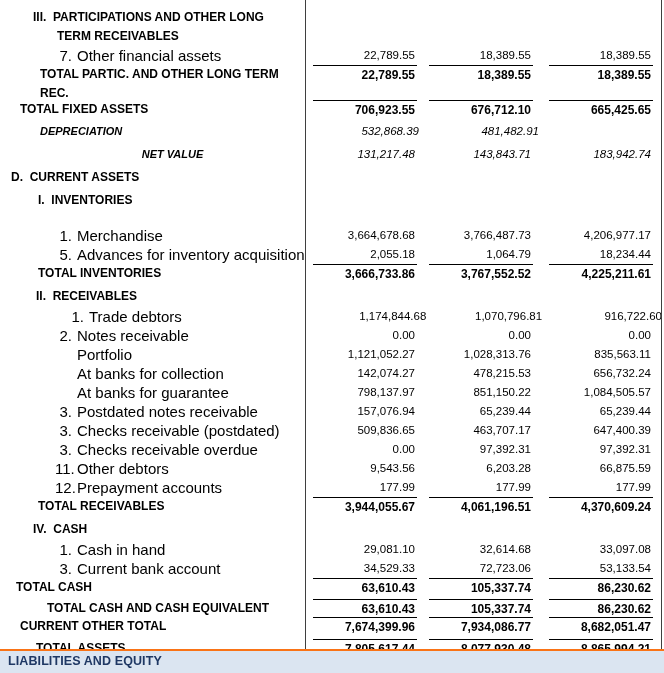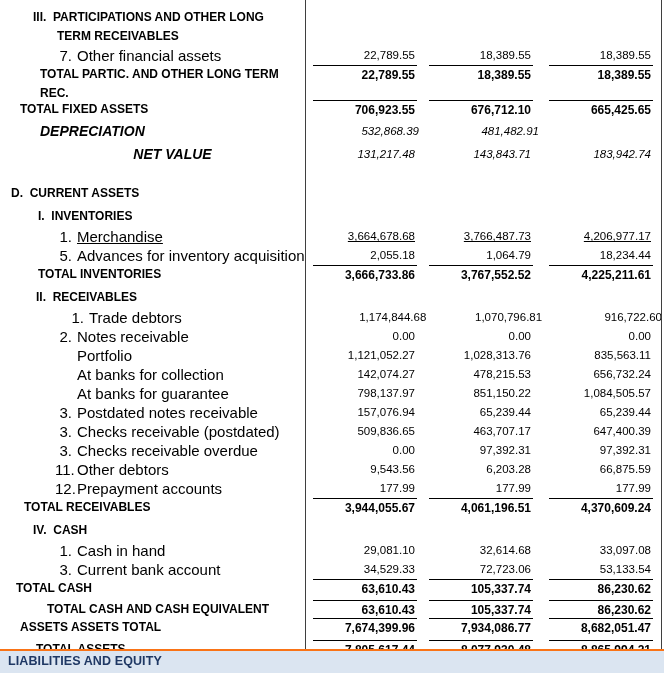--- a/index.html
+++ b/index.html
@@ -24,21 +24,21 @@
   .band-label {
     position:absolute; left:8px; top:3px;
     font-weight:bold; font-size:12.5px; color:#1f3864; letter-spacing:0.1px;
   }
 
   .rows { position:absolute; left:0; top:8px; width:664px; }
   .row { display:flex; height:19px; line-height:19px; }
 
   .lab { width:305px; box-sizing:border-box; white-space:nowrap; font-size:15px; overflow:visible; }
   .section .lab, .total .lab { font-weight:bold; font-size:12px; }
-  .italic .lab { font-weight:bold; font-style:italic; font-size:14px; }
+  .italic .lab { font-weight:bold; font-style:italic; font-size:11px; }
 
   .num { display:inline-block; width:17px; margin-left:55px; text-align:right; }
   .txt { margin-left:5px; }
 
   .val {
     width:104px; box-sizing:border-box; text-align:right;
     padding-right:2px; font-size:11.5px; white-space:nowrap;
   }
   .val.c1 { margin-left:8px; }
   .val.c2 { margin-left:12px; }
@@ -83,27 +83,27 @@
         <div class="lab" style="padding-left: 40px;">DEPRECIATION</div>
         <div class="val c2">532,868.39</div>
         <div class="val c3">481,482.91</div>
       </div>
       <div class="row italic" style="margin-top: 4px;">
         <div class="lab" style="padding-left: 40px; text-align: center;">NET VALUE</div>
         <div class="val c1">131,217.48</div>
         <div class="val c2">143,843.71</div>
         <div class="val c3">183,942.74</div>
       </div>
-      <div class="row section" style="margin-top: 20px;">
+      <div class="row section" style="margin-top: 4px;">
         <div class="lab" style="padding-left: 11px;">D.&nbsp; CURRENT ASSETS</div>
       </div>
       <div class="row section" style="margin-top: 4px;">
         <div class="lab" style="padding-left: 38px;">I.&nbsp; INVENTORIES</div>
       </div>
-      <div class="row item" style="margin-top: 1px; text-decoration: underline;">
+      <div class="row item" style="margin-top: 16px;">
         <div class="lab"><span class="num">1.</span><span class="txt">Merchandise</span></div>
         <div class="val c1">3,664,678.68</div>
         <div class="val c2">3,766,487.73</div>
         <div class="val c3">4,206,977.17</div>
       </div>
       <div class="row item">
         <div class="lab"><span class="num">5.</span><span class="txt">Advances for inventory acquisition</span></div>
         <div class="val c1">2,055.18</div>
         <div class="val c2">1,064.79</div>
         <div class="val c3">18,234.44</div>
@@ -171,21 +171,21 @@
         <div class="val c2">6,203.28</div>
         <div class="val c3">66,875.59</div>
       </div>
       <div class="row item">
         <div class="lab"><span class="num">12.</span><span class="txt">Prepayment accounts</span></div>
         <div class="val c1">177.99</div>
         <div class="val c2">177.99</div>
         <div class="val c3">177.99</div>
       </div>
       <div class="row total">
-        <div class="lab" style="padding-left: 24px;">TOTAL RECEIVABLES</div>
+        <div class="lab" style="padding-left: 38px;">TOTAL RECEIVABLES</div>
         <div class="val c1 topline">3,944,055.67</div>
         <div class="val c2 topline">4,061,196.51</div>
         <div class="val c3 topline">4,370,609.24</div>
       </div>
       <div class="row section" style="margin-top: 4px;">
         <div class="lab" style="padding-left: 33px;">IV.&nbsp; CASH</div>
       </div>
       <div class="row item" style="margin-top: 1px;">
         <div class="lab"><span class="num">1.</span><span class="txt">Cash in hand</span></div>
         <div class="val c1">29,081.10</div>
@@ -204,21 +204,21 @@
         <div class="val c2 topline">105,337.74</div>
         <div class="val c3 topline">86,230.62</div>
       </div>
       <div class="row total" style="margin-top: 2px;">
         <div class="lab" style="padding-left: 47px;">TOTAL CASH AND CASH EQUIVALENT</div>
         <div class="val c1 topline">63,610.43</div>
         <div class="val c2 topline">105,337.74</div>
         <div class="val c3 topline">86,230.62</div>
       </div>
       <div class="row total" style="margin-top: -1px;">
-        <div class="lab" style="padding-left: 20px;">ASSETS ASSETS TOTAL</div>
+        <div class="lab" style="padding-left: 20px;">CURRENT OTHER TOTAL</div>
         <div class="val c1 topline">7,674,399.96</div>
         <div class="val c2 topline">7,934,086.77</div>
         <div class="val c3 topline">8,682,051.47</div>
       </div>
       <div class="row total" style="margin-top: 3px;">
         <div class="lab" style="padding-left: 36px;">TOTAL ASSETS</div>
         <div class="val c1 topline">7,805,617.44</div>
         <div class="val c2 topline">8,077,930.48</div>
         <div class="val c3 topline">8,865,994.21</div>
       </div>

